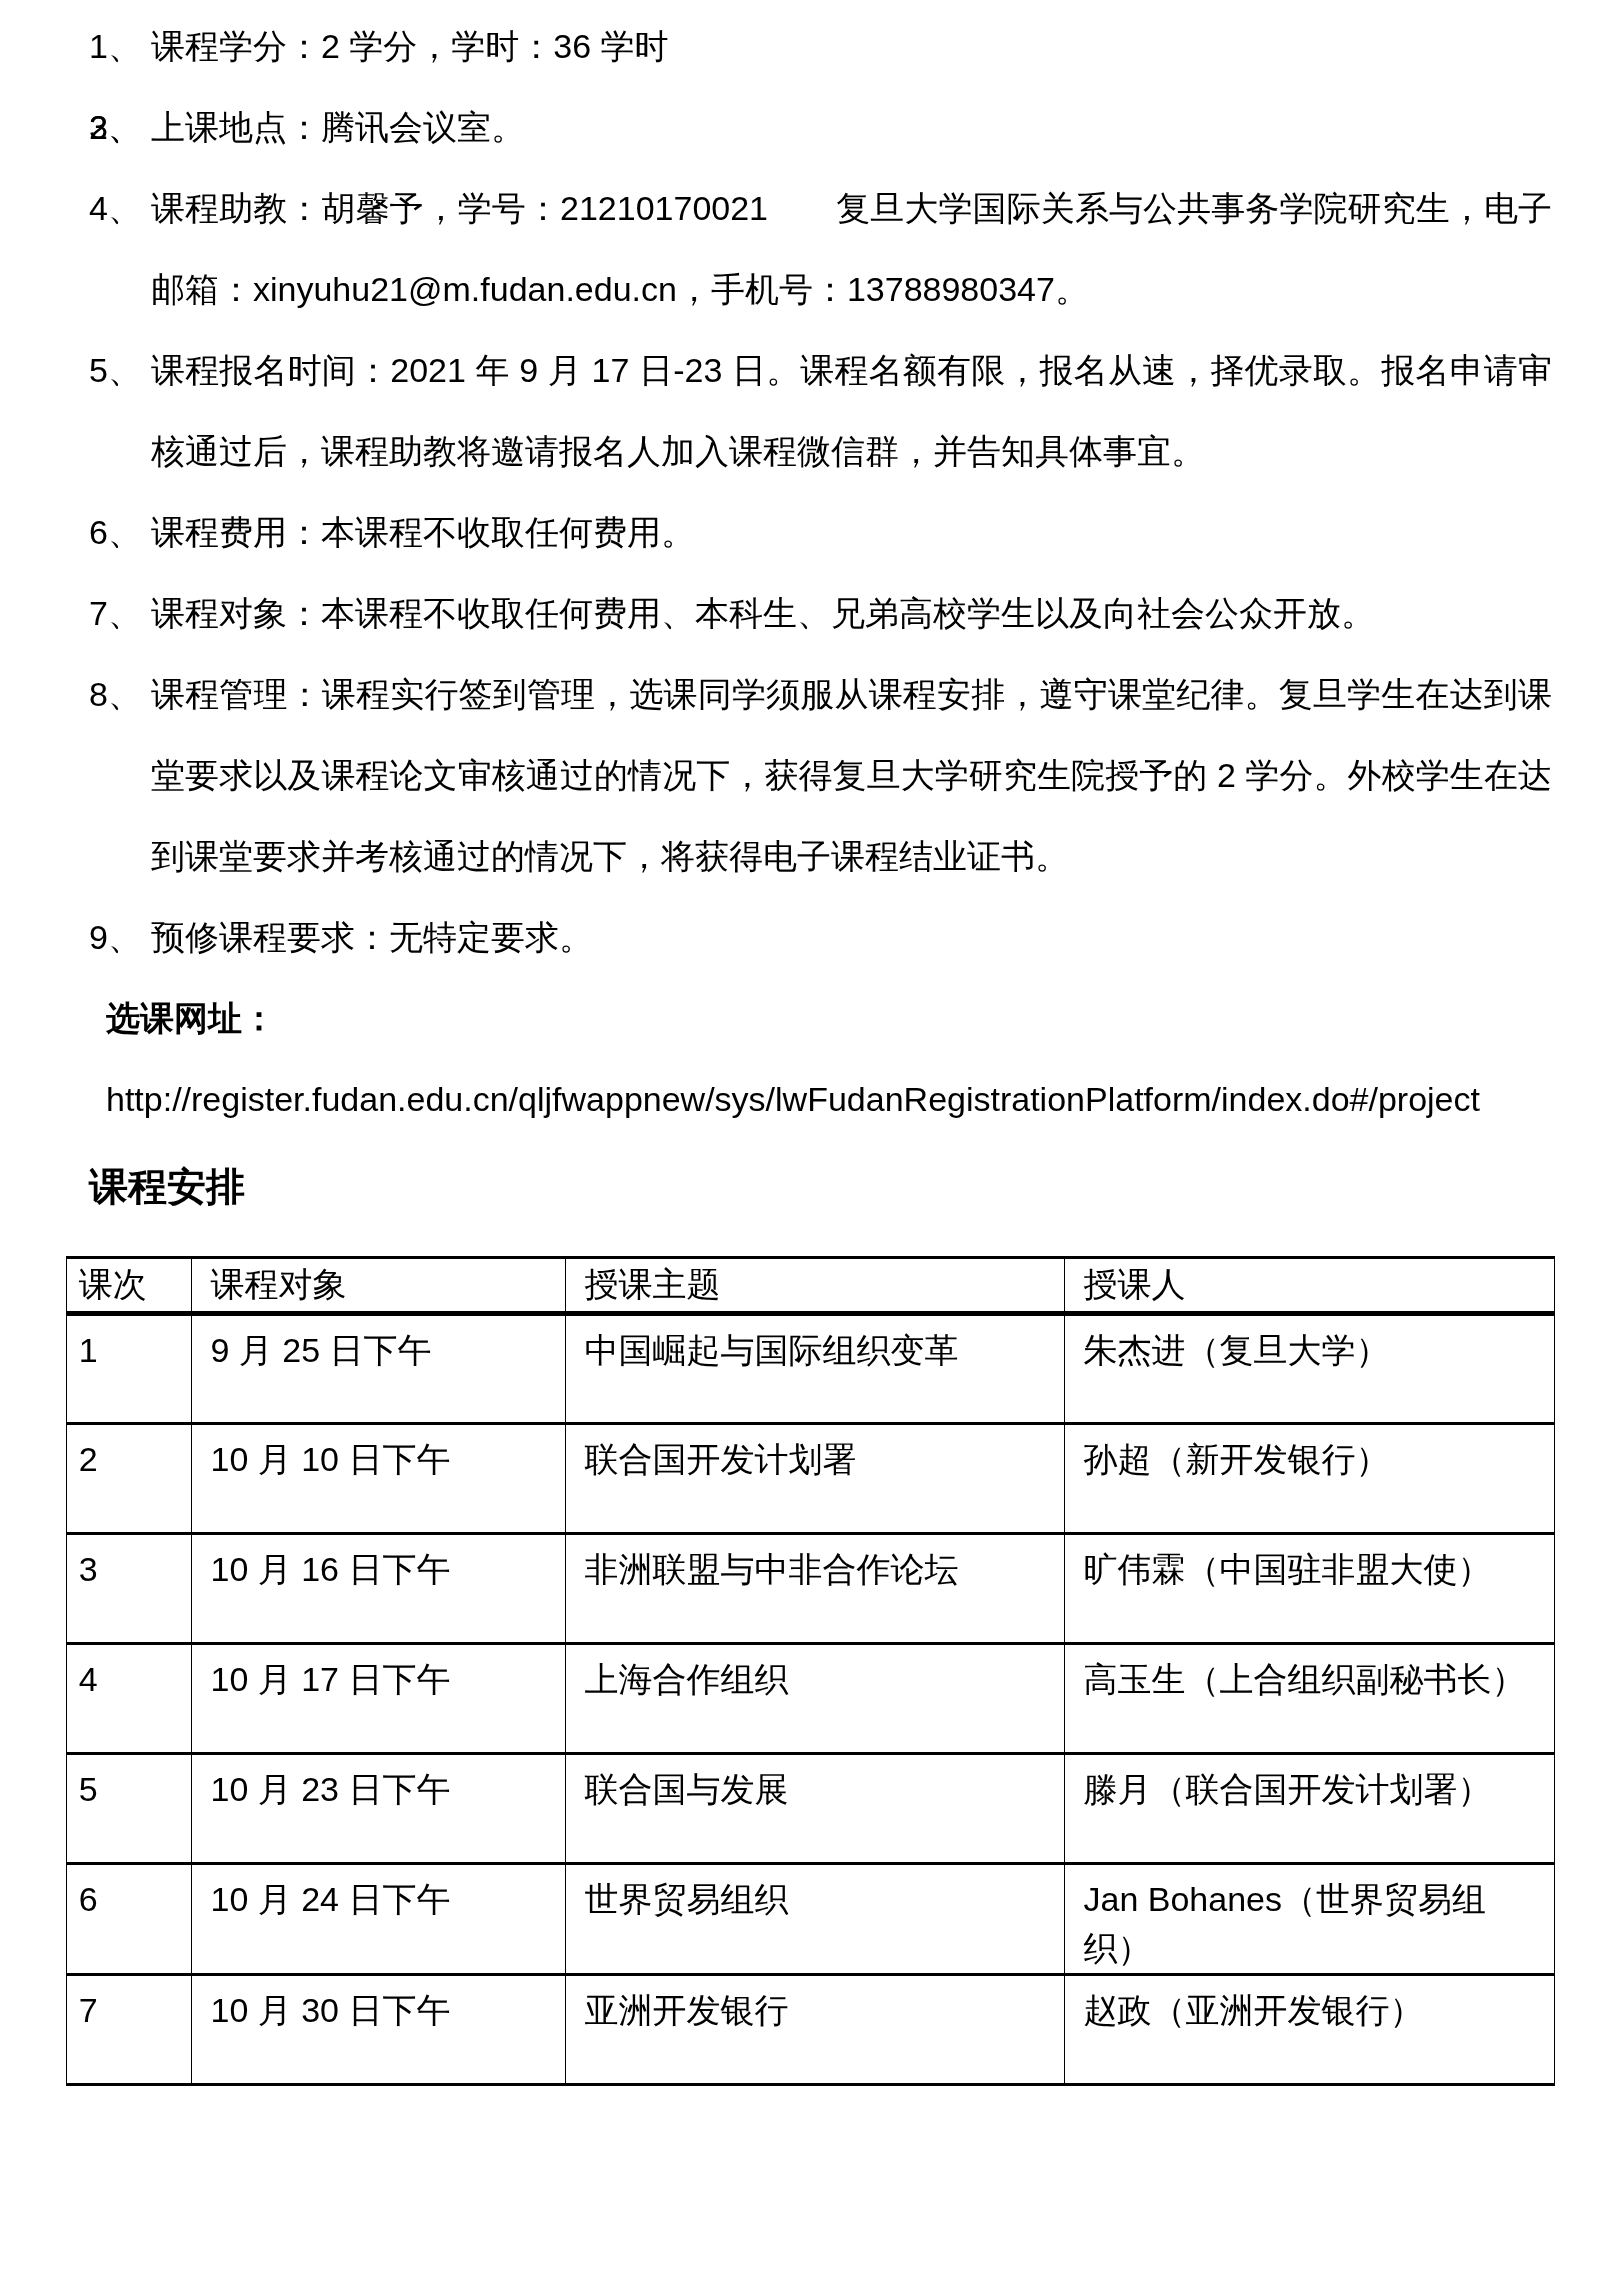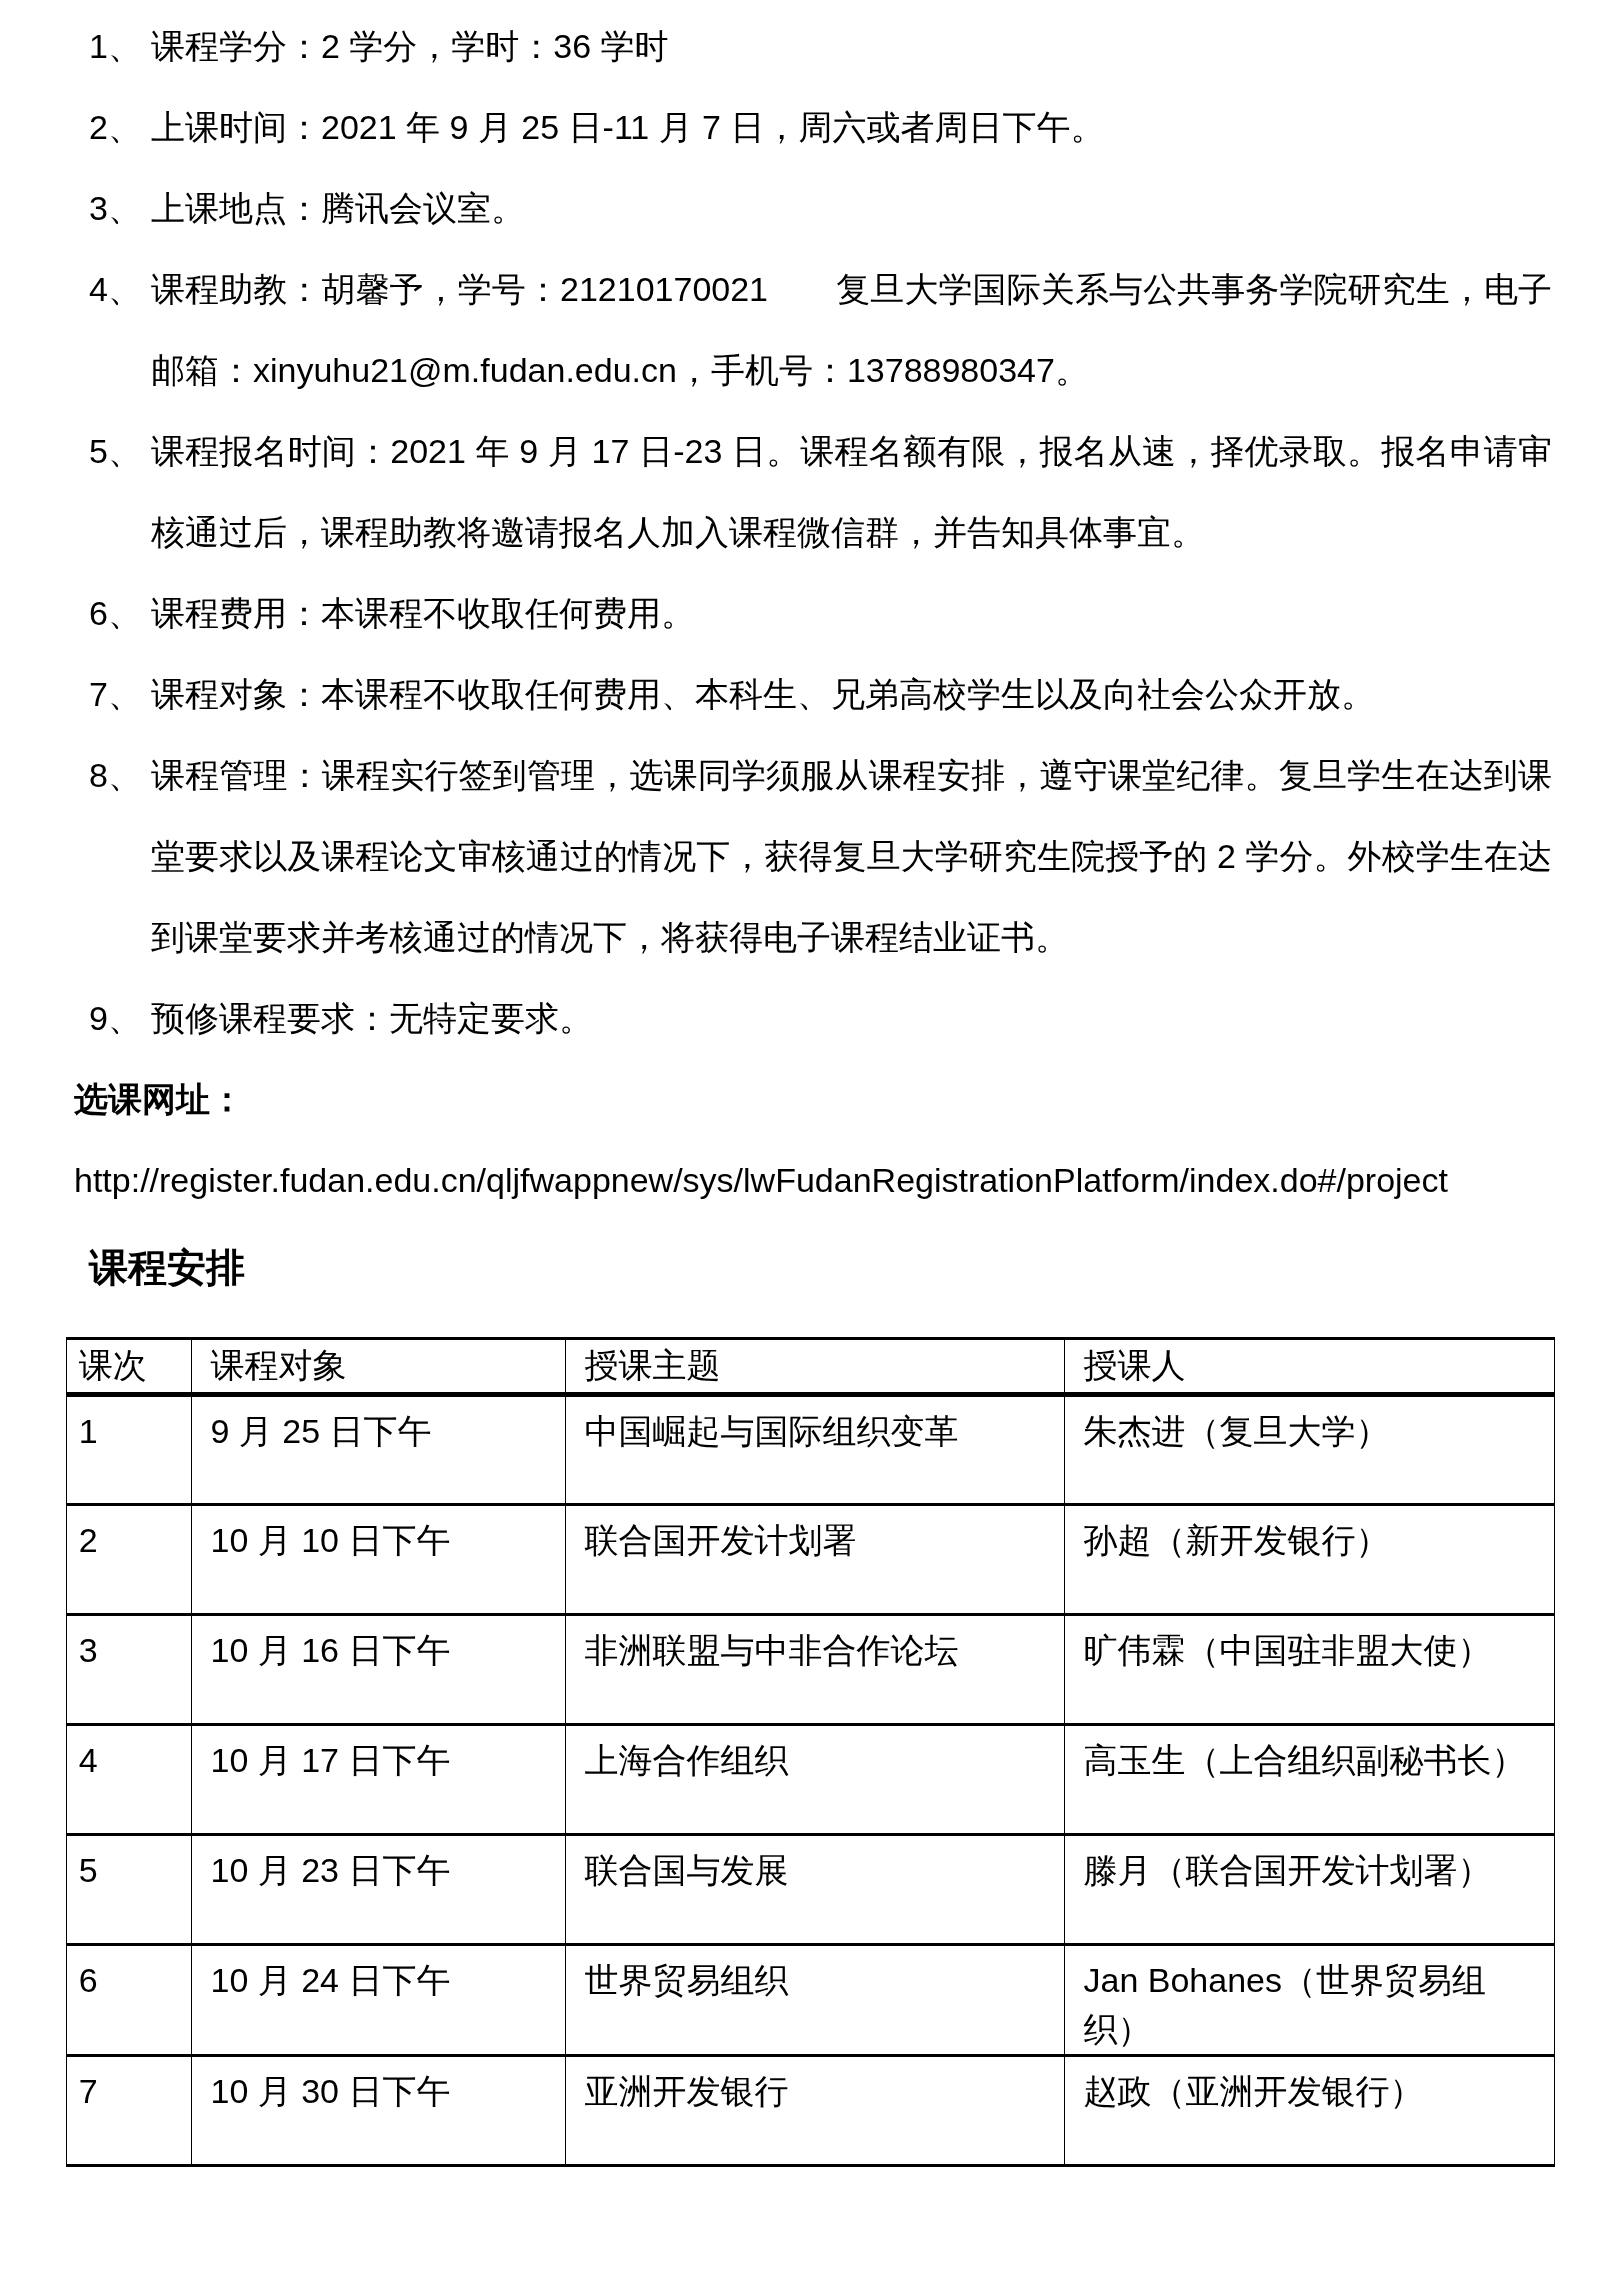--- a/index.html
+++ b/index.html
@@ -17,21 +17,21 @@
     overflow: hidden;
   }
   .item-list { margin: 0; padding: 0; list-style: none; }
   .item {
     position: relative;
     margin: 0 65px 0 89px;
     padding-left: 62px;
     text-align: justify;
   }
   .item .num { position: absolute; left: 0; top: 0; }
-  .reg-block { margin: 0 65px 0 74px; }
+  .reg-block { margin: 0 65px 0 106px; }
   .reg-label { font-weight: bold; }
   .reg-url {
     font-weight: normal;
     word-break: break-all;
     text-align: justify;
   }
   .schedule-title {
     margin: 22px 0 5px 89px;
     font-size: 39px;
     font-weight: bold;
@@ -77,21 +77,20 @@
 
 <div class="page">
 
   <ol class="item-list">
     <li class="item">
       <span class="num">1、</span>
       <span class="text">课程学分：2 学分，学时：36 学时</span>
     </li>
     <li class="item">
       <span class="num">2、</span>
-      <span class="text">上课时间：2021 年 9 月 25 日-11 月 7 日，周六或者周日下午。</span>
     </li>
     <li class="item">
       <span class="num">3、</span>
       <span class="text">上课地点：腾讯会议室。</span>
     </li>
     <li class="item">
       <span class="num">4、</span>
       <span class="text">课程助教：胡馨予，学号：21210170021　　复旦大学国际关系与公共事务学院研究生，电子邮箱：xinyuhu21@m.fudan.edu.cn，手机号：13788980347。</span>
     </li>
     <li class="item">

